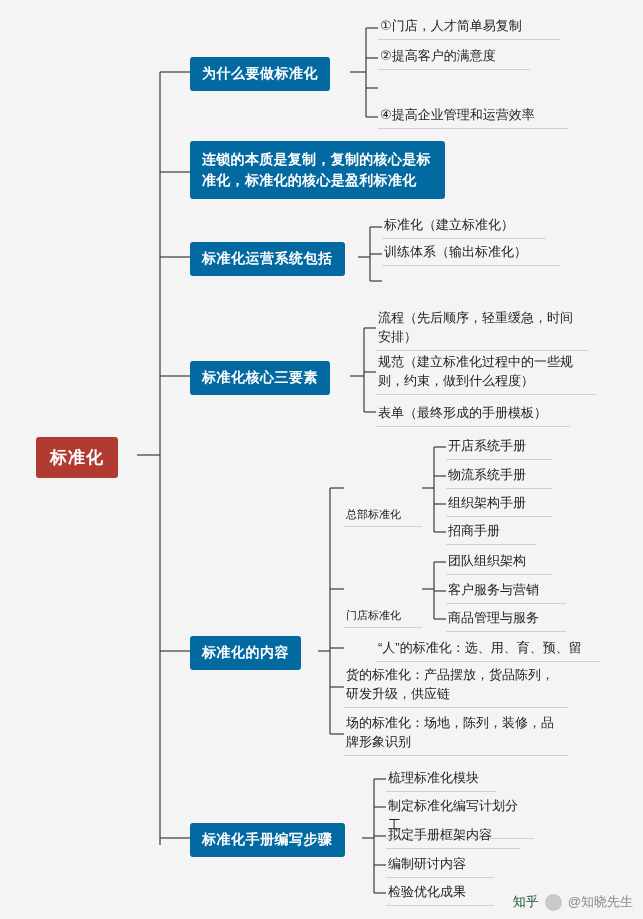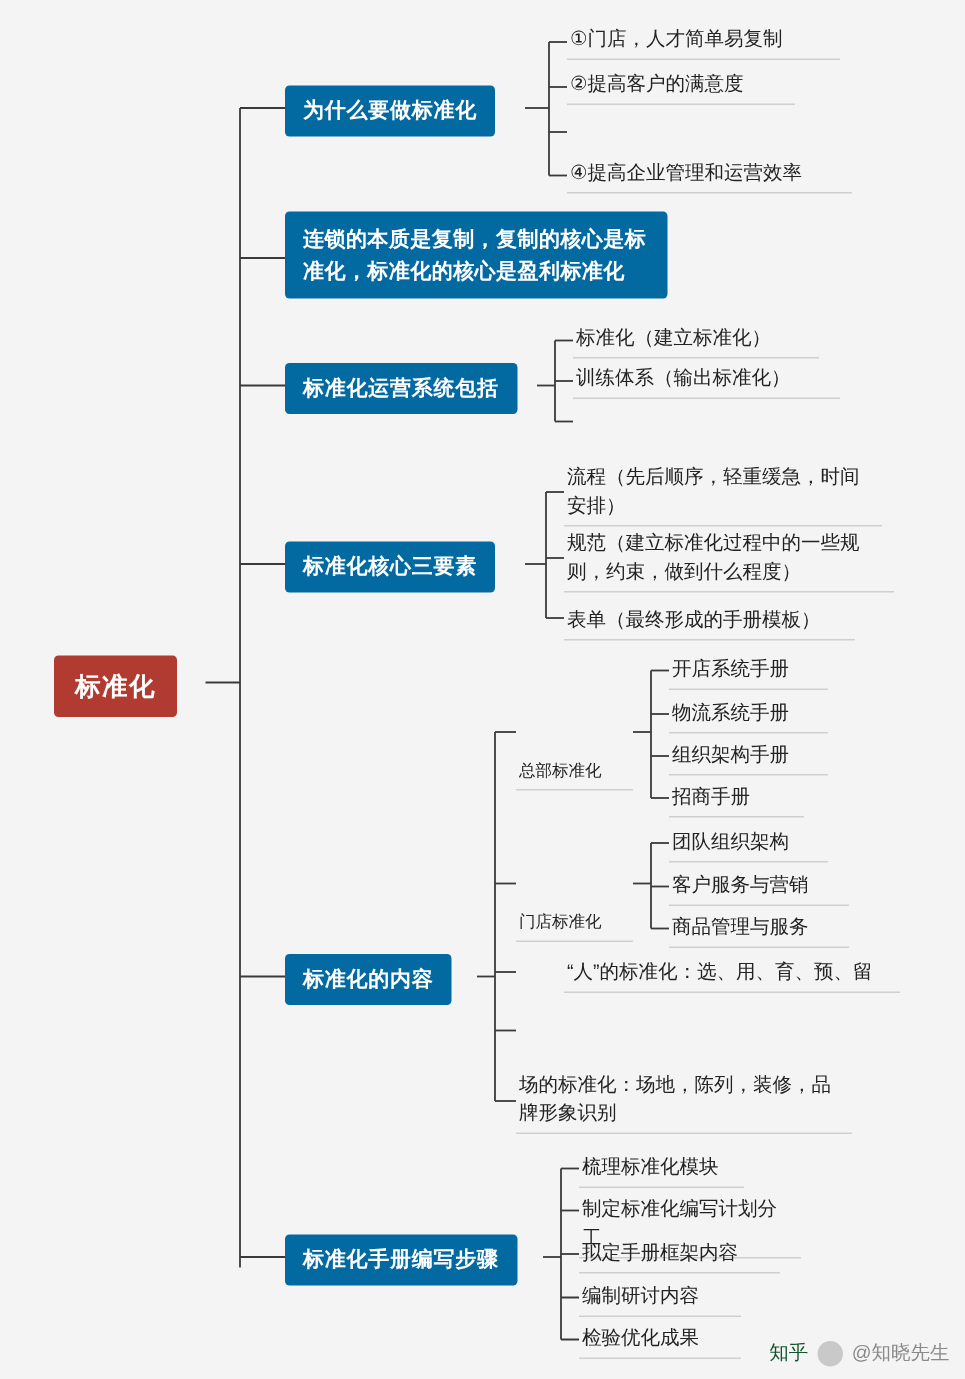--- a/index.html
+++ b/index.html
@@ -173,20 +173,21 @@
 
   <div class="node dark-node" style="left:190px; top:361px;">标准化核心三要素</div>
   <div class="node leaf" style="left:376px; top:307px; width:212px;">流程（先后顺序，轻重缓急，时间安排）</div>
   <div class="node leaf" style="left:376px; top:351px; width:220px;">规范（建立标准化过程中的一些规则，约束，做到什么程度）</div>
   <div class="node leaf" style="left:376px; top:402px; width:194px;">表单（最终形成的手册模板）</div>
 
   <div class="node dark-node" style="left:190px; top:636px;">标准化的内容</div>
   <div class="node leaf mid" style="left:344px; top:477px; width:78px;">总部标准化</div>
   <div class="node leaf mid" style="left:344px; top:578px; width:78px;">门店标准化</div>
   <div class="node leaf" style="left:344px; top:637px; width:224px;margin-left:32px;">“人”的标准化：选、用、育、预、留</div>
+  <div class="node leaf" style="left:344px; top:664px; width:224px;">货的标准化：产品摆放，货品陈列，研发升级，供应链</div>
   <div class="node leaf" style="left:344px; top:712px; width:224px;">场的标准化：场地，陈列，装修，品牌形象识别</div>
 
   <div class="node leaf" style="left:446px; top:435px; width:106px;">开店系统手册</div>
   <div class="node leaf" style="left:446px; top:464px; width:106px;">物流系统手册</div>
   <div class="node leaf" style="left:446px; top:492px; width:106px;">组织架构手册</div>
   <div class="node leaf" style="left:446px; top:520px; width:90px;">招商手册</div>
 
   <div class="node leaf" style="left:446px; top:550px; width:106px;">团队组织架构</div>
   <div class="node leaf" style="left:446px; top:579px; width:120px;">客户服务与营销</div>
   <div class="node leaf" style="left:446px; top:607px; width:120px;">商品管理与服务</div>

